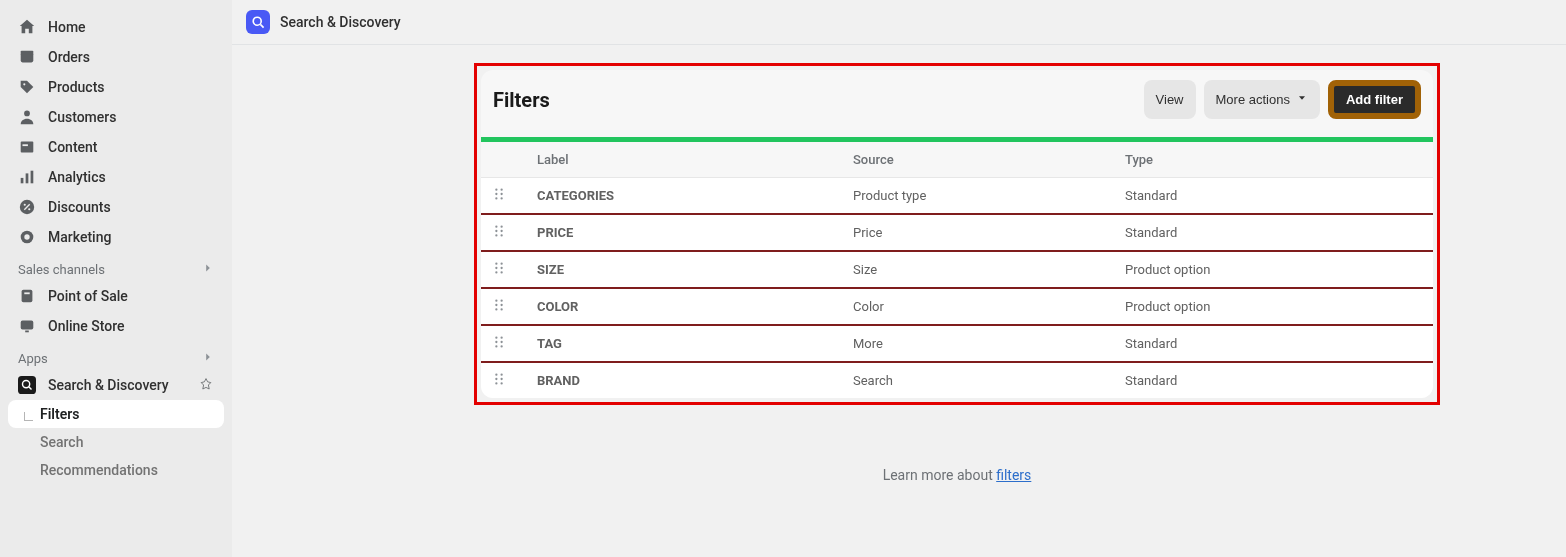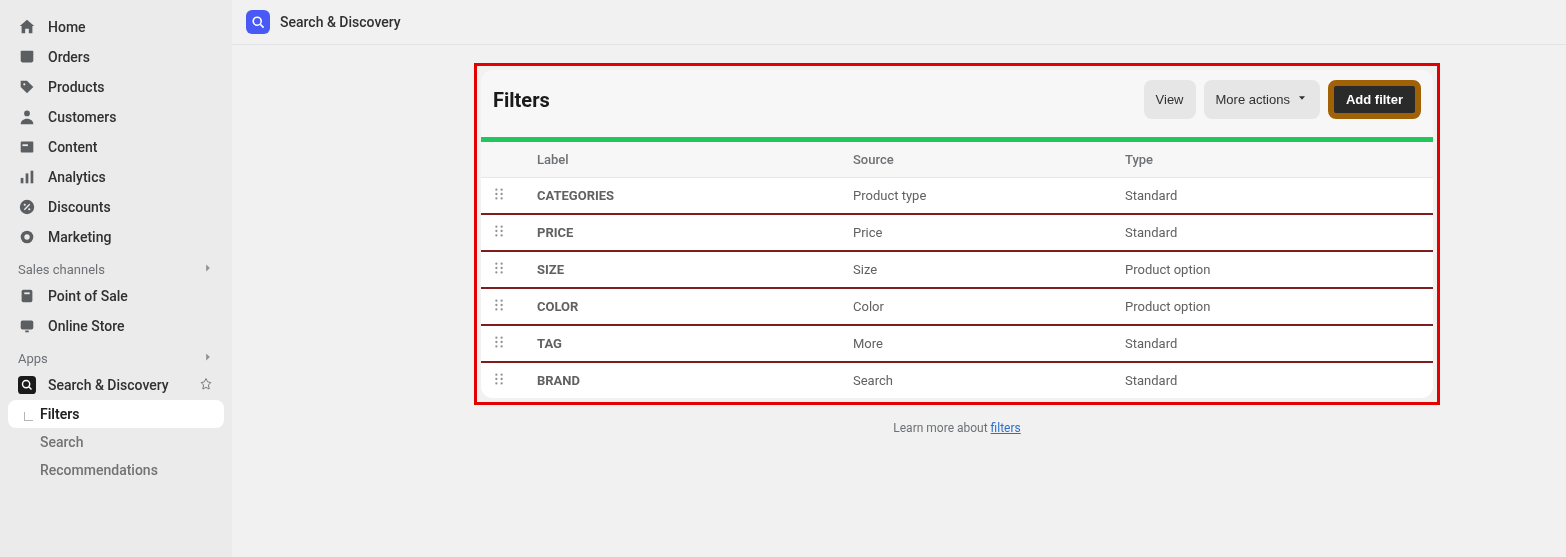--- a/index.html
+++ b/index.html
@@ -198,26 +198,27 @@
 .label-cell {
   font-weight: 700;
   color: #1a1a1a;
 }
 .drag-handle {
   color: #8c9196;
   display: inline-flex;
   cursor: grab;
 }
 .learn-more {
-  padding: 16px 0;
+  padding: 31px 0;
   color: #6d7175;
-  font-size: 12px;
+  font-size: 14px;
   text-align: center;
   width: 966px;
   margin-left: 116px;
+  margin-top: 31px;
 }
 .learn-more a {
   color: #2c6ecb;
   text-decoration: underline;
 }
 .chevron {
   color: #8c9196;
 }
 .sub-tree-connector {
   position: relative;

